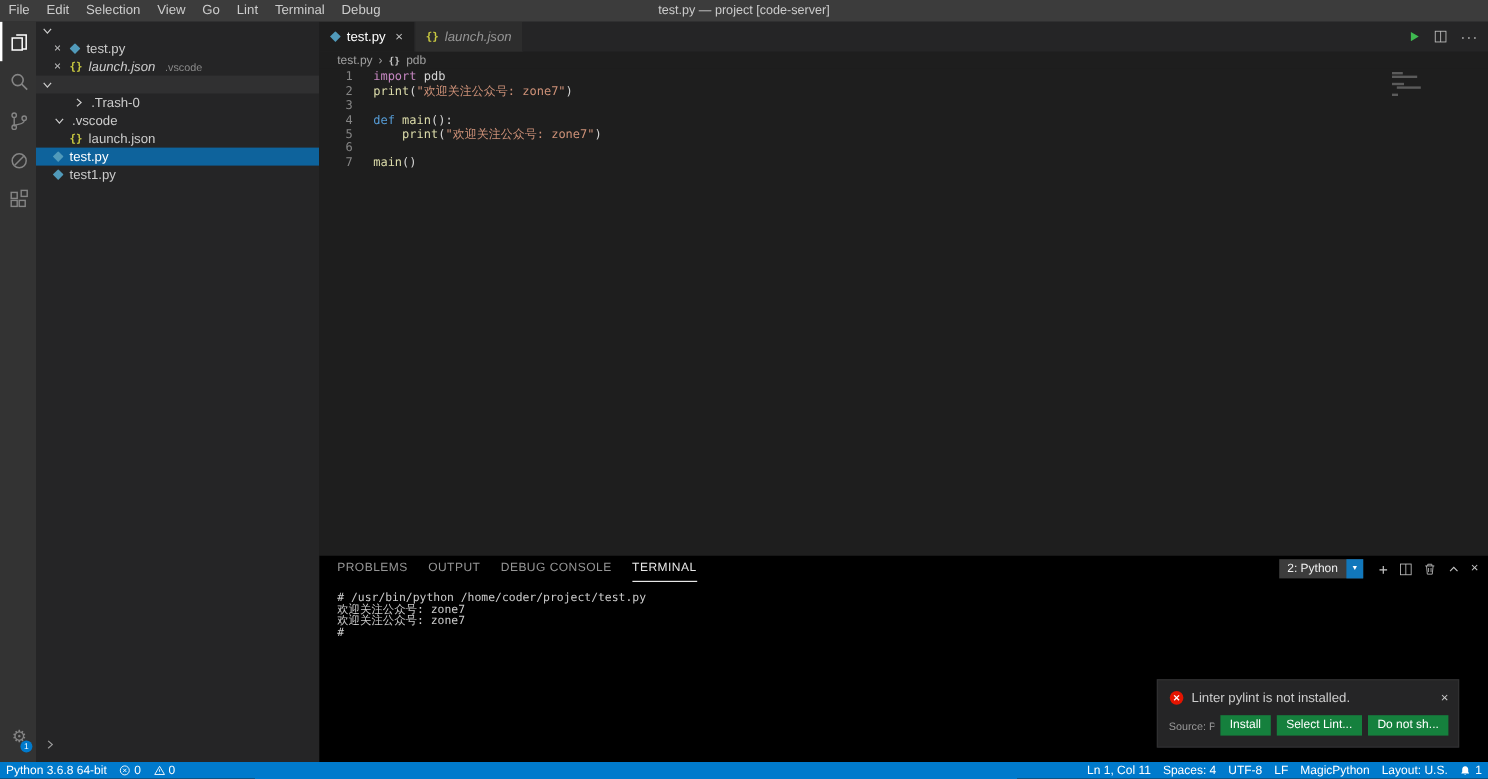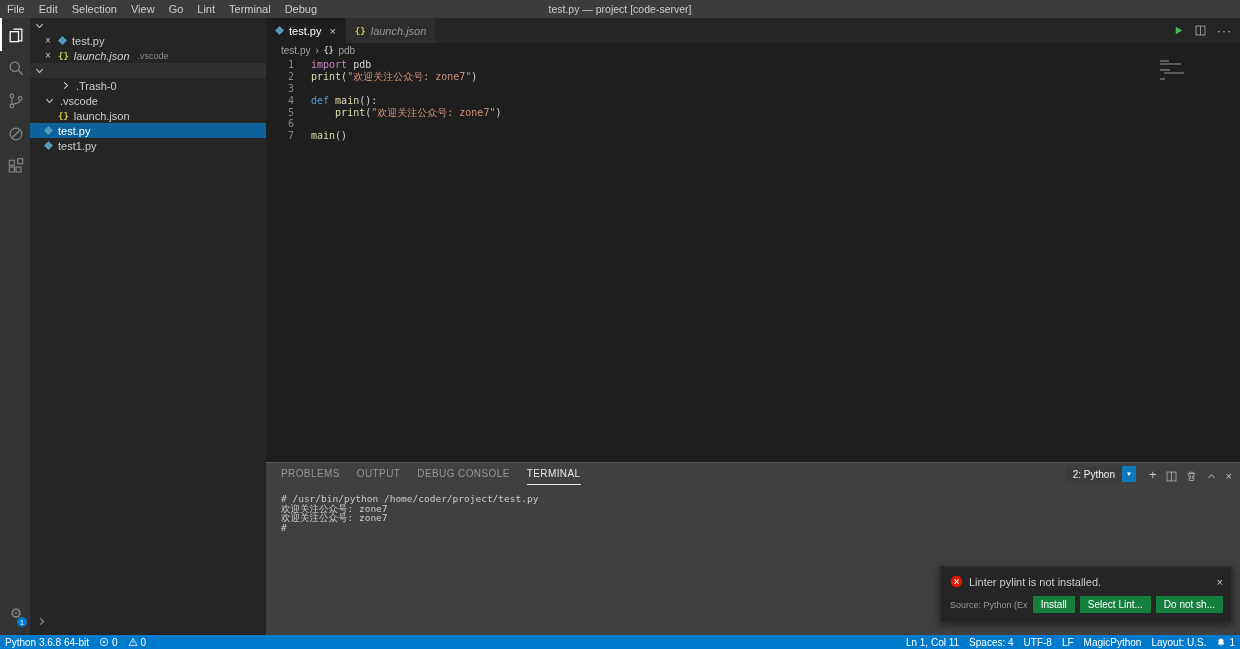--- a/index.html
+++ b/index.html
@@ -71,45 +71,45 @@
   .code-text { margin-left:17px; white-space:pre; color:#d4d4d4; }
   .tk-kw-import { color:#c586c0; }
   .tk-kw { color:#569cd6; }
   .tk-fn { color:#dcdcaa; }
   .tk-str { color:#ce9178; }
   .tk-plain { color:#d4d4d4; }
   .minimap { position:absolute; top:3px; right:16px; width:64px; }
   .mm-line { height:2px; margin-bottom:1px; background:rgba(205,205,205,0.35); }
 
   
-  .panel { height:173px; flex:none; border-top:1px solid rgba(128,128,128,0.35); background:#404040;
+  .panel { height:173px; flex:none; border-top:1px solid rgba(128,128,128,0.35); background:#000000;
            display:flex; flex-direction:column; }
   .panel-header { height:22px; flex:none; display:flex; align-items:center; padding:0 8px 0 15px; }
   .panel-tab { margin-right:17px; font-size:10px; letter-spacing:0.4px; color:#969696;
                height:22px; line-height:22px; cursor:pointer; }
   .panel-tab.active { color:#e7e7e7; border-bottom:1px solid #e7e7e7; }
-  .panel-actions { margin-left:auto; display:flex; align-items:flex-end; gap:9px; color:#c5c5c5; }
+  .panel-actions { margin-left:auto; display:flex; align-items:center; gap:9px; color:#c5c5c5; }
   .panel-actions .ic { cursor:pointer; }
   .term-select { display:flex; align-items:stretch; height:16px; background:#3c3c3c; font-size:10px;
                  color:#f0f0f0; cursor:pointer; margin-right:4px; }
   .term-select-label { padding:1px 7px 0 7px; line-height:15px; }
   .term-select-arrow { width:14px; background:#1177bb; color:#ffffff; display:flex;
                        align-items:center; justify-content:center; font-size:6px; }
   .terminal { flex:1; padding:9px 0 0 15px; overflow:hidden; }
   .terminal-line { font-family:"DejaVu Sans Mono", monospace; font-size:9.5px; line-height:9.6px;
                    color:#cccccc; white-space:pre; }
 
   
   .statusbar { height:14px; flex:none; background:#007acc; color:#ffffff; display:flex;
                justify-content:space-between; font-size:10px; z-index:10; }
   .sb-group { display:flex; align-items:center; }
   .sb-item { padding:0 5px; height:14px; display:flex; align-items:center; gap:3px; cursor:pointer; white-space:nowrap; }
 
   
-  .notification { position:absolute; right:8px; bottom:26px; width:292px; background:#252526;
+  .notification { position:absolute; right:24px; bottom:26px; width:252px; background:#252526;
                   border:1px solid #303031; box-shadow:0 2px 8px rgba(0,0,0,0.55); z-index:50; color:#cccccc; }
   .notif-top { display:flex; align-items:center; gap:6px; padding:8px 8px 4px 9px; }
   .notif-msg { flex:1; font-size:11px; }
   .notif-close { color:#cccccc; font-size:11px; cursor:pointer; }
   .notif-bottom { display:flex; align-items:center; gap:5px; padding:4px 8px 9px 9px; }
   .notif-source { flex:1; color:#999999; font-size:9px; white-space:nowrap; overflow:hidden; }
   .notif-btn { background:#15803d; color:#ffffff; border:none; padding:3px 8px; cursor:pointer;
                font-family:"Liberation Sans", sans-serif; font-size:10px; white-space:nowrap; }
 </style>
 </head>

